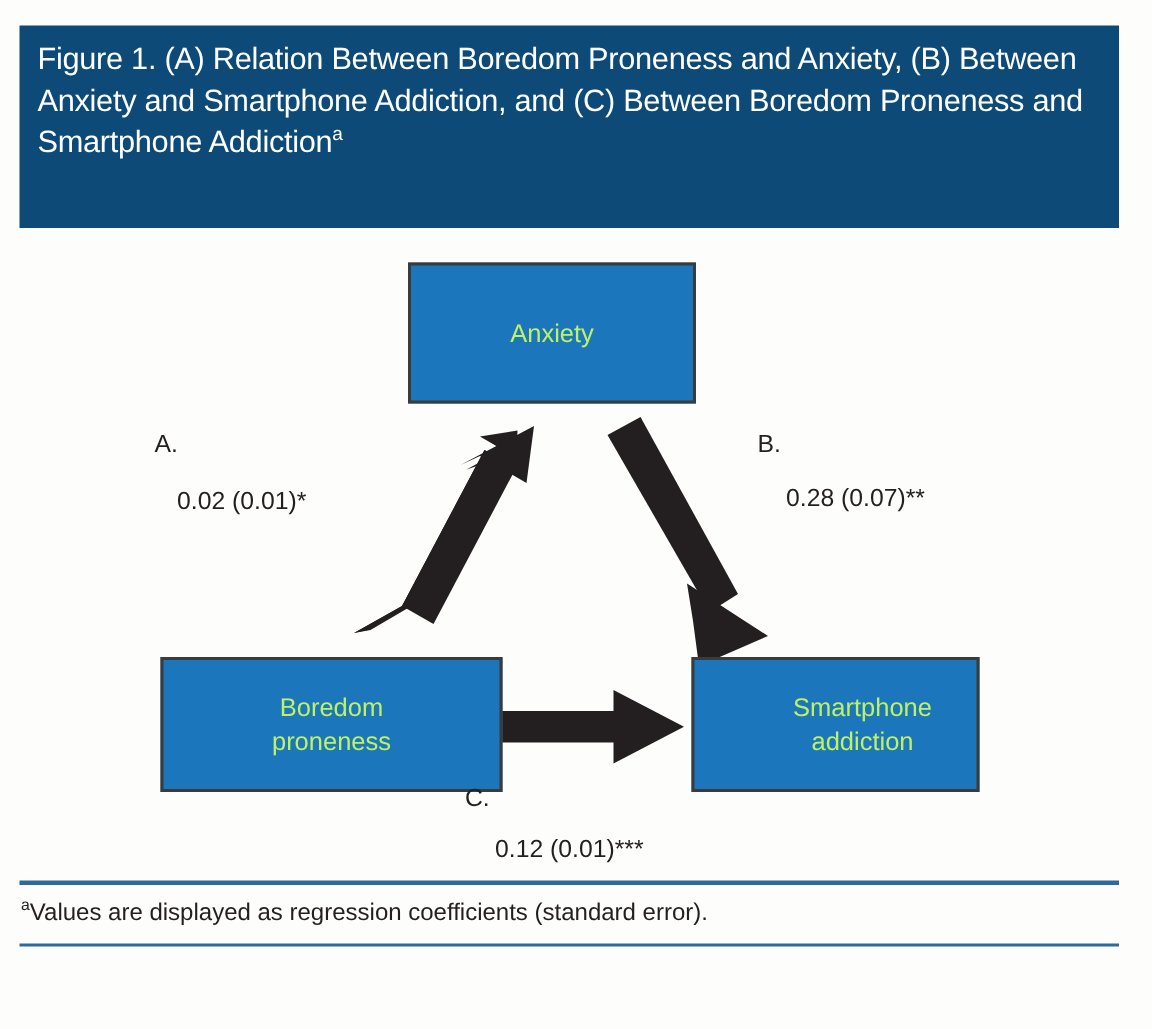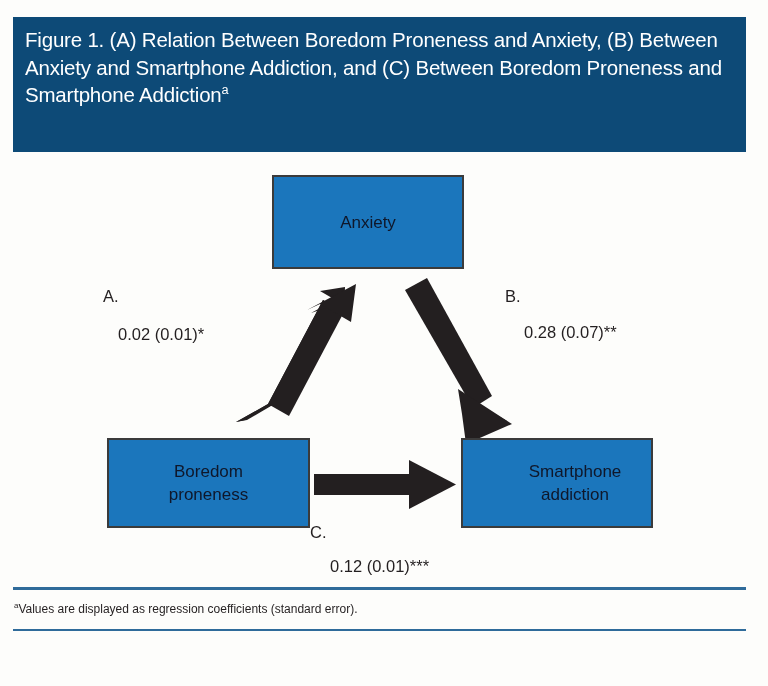--- a/index.html
+++ b/index.html
@@ -55,29 +55,29 @@
     position: absolute;
     background: #1b76bc;
     border: 2.5px solid #3b3b3b;
     box-sizing: border-box;
     display: flex;
     align-items: center;
     justify-content: center;
     text-align: center;
   }
   .node-label {
-    color: #0f172a;
+    color: #bef264;
     font-size: 17px;
     line-height: 23px;
     font-family: "Liberation Sans", sans-serif;
     white-space: pre-line;
   }
 
   #node-anxiety   { left: 272px; top: 23px;  width: 192px; height: 94px; }
-  #node-boredom   { left: 107px; top: 286px; width: 203px; height: 90px; }
+  #node-boredom   { left: 107px; top: 286px; width: 228px; height: 90px; }
   #node-smartphone{ left: 461px; top: 286px; width: 192px; height: 90px; padding-left: 36px; }
 
   
   #arrow-layer {
     position: absolute;
     left: 0; top: 0;
     width: 768px; height: 437px;
     pointer-events: none;
   }
 
@@ -110,21 +110,21 @@
     top: 587px;
     width: 733px;
   }
   .rule {
     width: 733px;
     height: 2.5px;
     background: #2f6b9a;
   }
   #footnote-text {
     padding: 7px 0 8px 1px;
-    font-size: 12px;
+    font-size: 16px;
     line-height: 24px;
     color: #231f20;
     font-family: "Liberation Sans", sans-serif;
   }
   #footnote-text sup {
     font-size: 0.66em;
     vertical-align: super;
     line-height: 0;
   }
   .fn-line { display: block; white-space: pre; }

